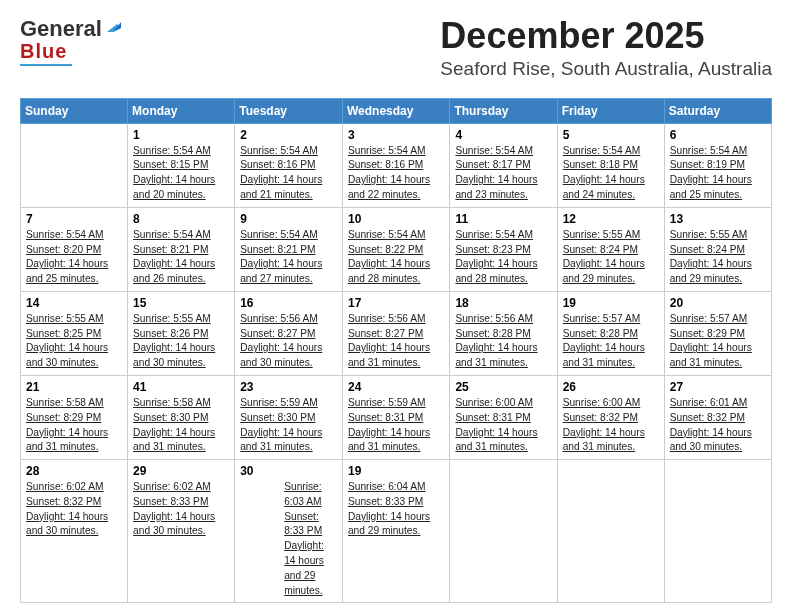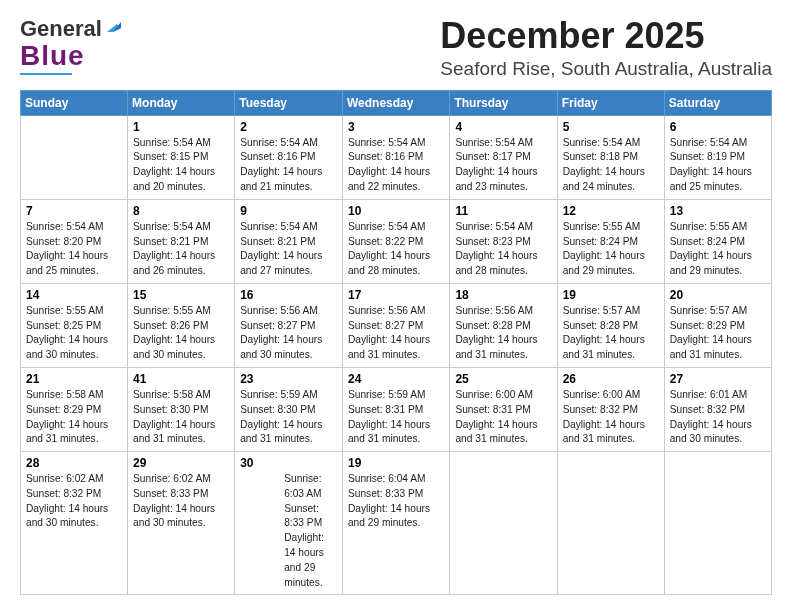--- a/index.html
+++ b/index.html
@@ -7,21 +7,21 @@
       font-family: Arial, sans-serif;
       background: #fff;
       width: 792px;
       min-height: 612px;
       padding: 16px 20px;
     }
     .header {
       display: flex;
       justify-content: space-between;
       align-items: flex-start;
-      margin-bottom: 10px;
+      margin-bottom: 18px;
       gap: 20px;
     }
     .logo {
       display: flex;
       flex-direction: column;
       align-items: flex-start;
     }
     .logo-general { color: #333; }
     .title-block {
       text-align: left;
@@ -63,39 +63,40 @@
     .day-num {
       font-weight: bold;
       font-size: 12px;
       display: block;
       margin-bottom: 2px;
     }
     .day-info {
       font-size: 10.2px;
       color: #222;
       line-height: 1.45;
+      text-decoration: underline;
     }
     .empty-cell {
       background: #f9f9f9;
     }
   </style>
 </head>
 <body>
 
 <div class="header">
   <div class="logo">
     <div style="display:flex;align-items:center;">
       <span class="logo-general" style="font-size:22px;font-weight:bold;color:#333;">General</span>
       <svg width="18" height="18" viewBox="0 0 18 18" style="margin-left:1px;margin-top:-4px;">
         <polygon points="4,14 14,6 18,10 10,14" fill="#3a9bd5"></polygon>
         <polygon points="10,14 18,4 18,10" fill="#1a6fc4"></polygon>
       </svg>
     </div>
     <div style="display:flex;align-items:center;margin-top:-2px;">
-      <span style="font-size:28px;font-weight:bold;color:#701a75;letter-spacing:1px;">Blue</span>
+      <span style="font-size:20px;font-weight:bold;color:#b91c1c;letter-spacing:1px;">Blue</span>
     </div>
     <div style="width:52px;height:2px;background:#3a9bd5;margin-top:1px;"></div>
   </div>
   <div class="title-block">
     <div class="month-title">December 2025</div>
     <div class="location-title">Seaford Rise, South Australia, Australia</div>
   </div>
 </div>
 
 <table class="calendar">

